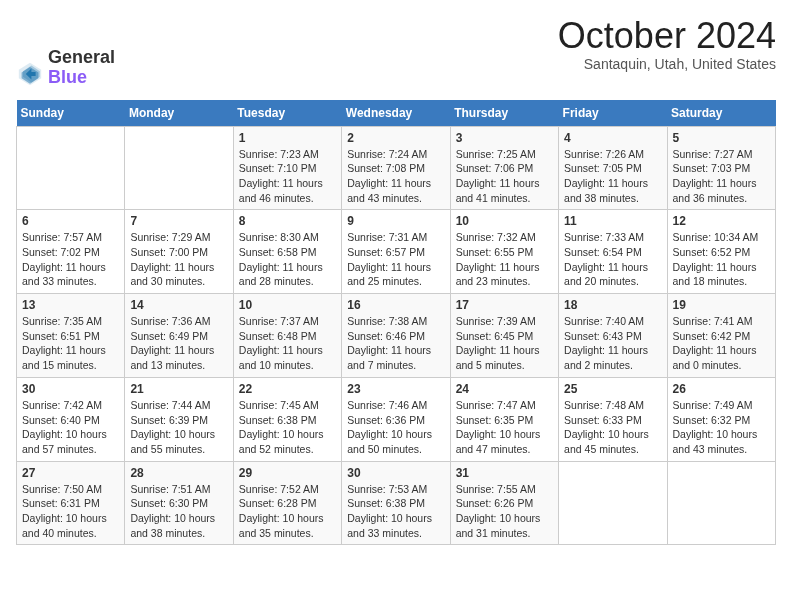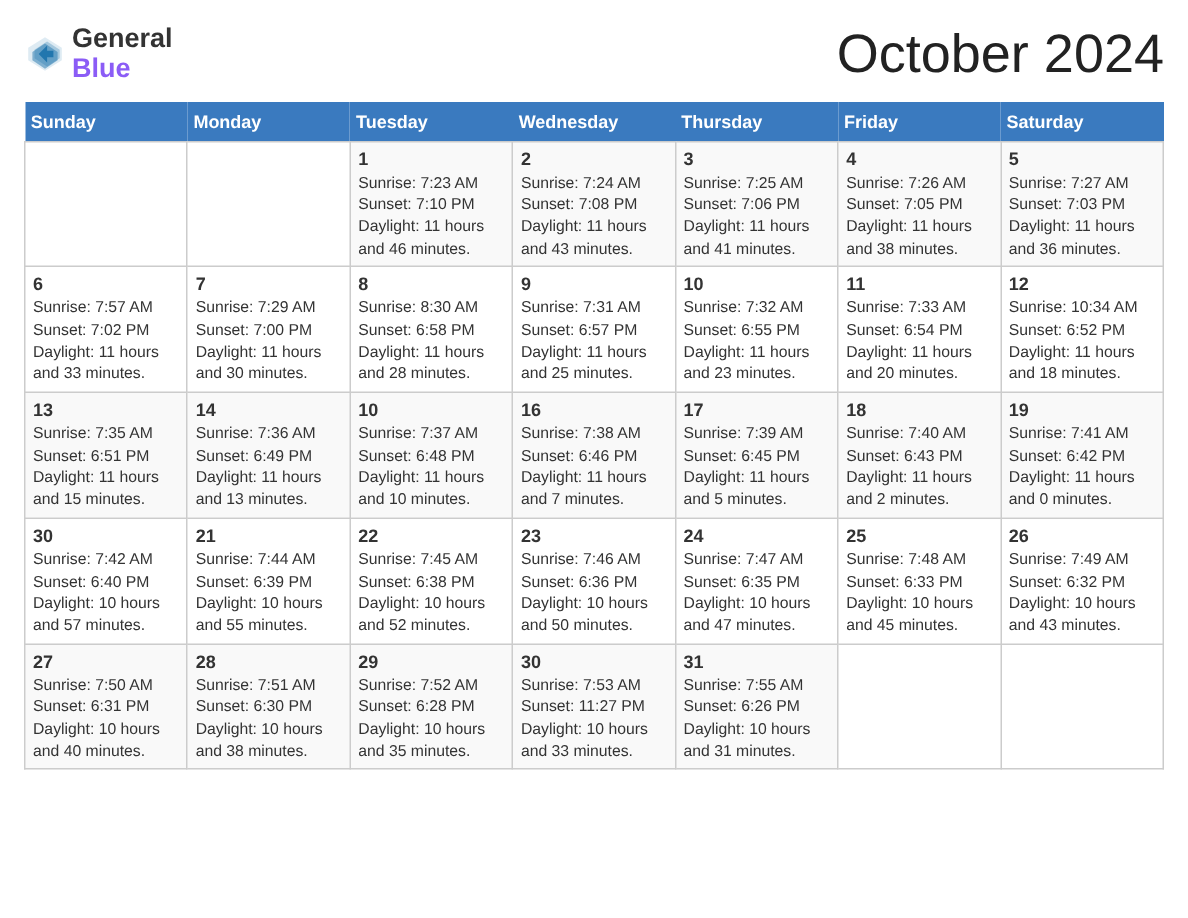--- a/index.html
+++ b/index.html
@@ -11,22 +11,23 @@
       padding: 16px;
     }
     .header {
       display: flex;
       align-items: flex-start;
       justify-content: space-between;
       margin-bottom: 12px;
     }
     .logo {
       display: flex;
-      align-items: center;
+      align-items: flex-end;
       gap: 4px;
+      margin-top: 32px;
     }
     .logo-text {
       font-size: 18px;
       font-weight: bold;
       color: #333;
       line-height: 1.1;
     }
     .logo-text span {
       color: #2176ae;
     }
@@ -99,20 +100,21 @@
       <polygon points="20,10 32,18 32,26 20,34 8,26 8,18" fill="#2176ae" opacity="0.5"></polygon>
 
       <path d="M14,20 L22,12 L22,17 L28,17 L28,23 L22,23 L22,28 Z" fill="#2176ae"></path>
     </svg>
     <div>
       <div class="logo-text">General<br><span style="color:#8b5cf6">Blue</span></div>
     </div>
   </div>
   <div class="title-block">
     <div class="month-title">October 2024</div>
+    <div class="location">Santaquin, Utah, United States</div>
   </div>
 </div>
 
 <table>
   <thead>
     <tr>
 
     <th>Sunday</th>
         <th>Monday</th>
         <th>Tuesday</th>
@@ -305,21 +307,21 @@
         </td>
         <td>
           <span class="day-num">29</span>
           <div class="cell-content">Sunrise: 7:52 AM
 Sunset: 6:28 PM
 Daylight: 10 hours and 35 minutes.</div>
         </td>
         <td>
           <span class="day-num">30</span>
           <div class="cell-content">Sunrise: 7:53 AM
-Sunset: 11:27 PM
+Sunset: 6:38 PM
 Daylight: 10 hours and 33 minutes.</div>
         </td>
         <td>
           <span class="day-num">31</span>
           <div class="cell-content">Sunrise: 7:55 AM
 Sunset: 6:26 PM
 Daylight: 10 hours and 31 minutes.</div>
         </td>
         <td class="empty-cell"></td>
         <td class="empty-cell"></td>

